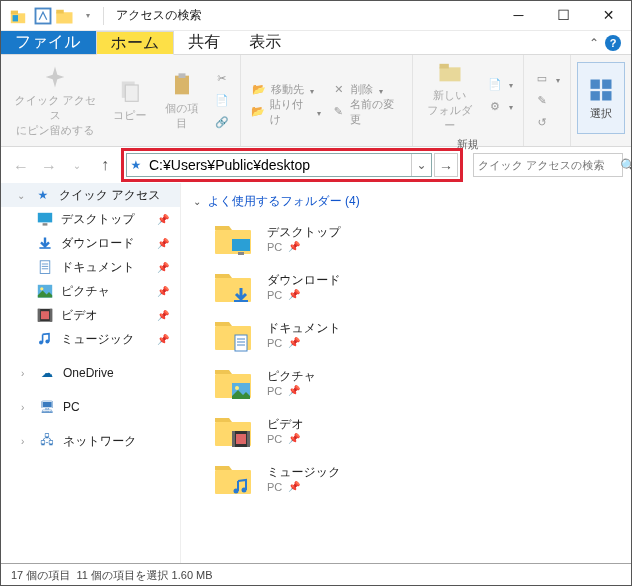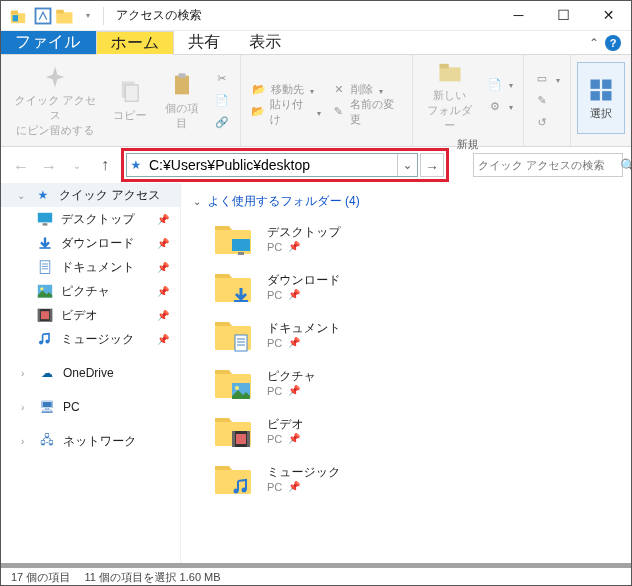--- a/index.html
+++ b/index.html
@@ -39,21 +39,21 @@
 
 .addrrow { height:36px; display:flex; align-items:center; padding:4px 8px; gap:4px; }
 .nav-btn { width:24px; height:24px; display:flex;align-items:center;justify-content:center; color:#bbb; font-size:16px; }
 .nav-btn.enabled { color:#555; }
 .addr-wrap { flex:1; display:flex; align-items:center; border:3px solid #d23; padding:2px; }
 .addr-inner { flex:1; display:flex; align-items:center; border:1px solid #8aa; height:24px; background:#fff; }
 .addr-star { width:18px; display:flex;align-items:center;justify-content:center; color:#2a7ad2; }
 .addr-input { flex:1; border:none; outline:none; font-size:14px; padding:0 4px; background:transparent; }
 .addr-dd { width:20px; display:flex;align-items:center;justify-content:center; color:#666; border-left:1px solid #ccc; height:100%; }
 .addr-go { width:24px; height:24px; border:1px solid #ccc; margin-left:2px; display:flex;align-items:center;justify-content:center; color:#555; font-size:14px; }
-.search-box { width:150px; height:24px; border:1px solid #ccc; display:flex; align-items:center; padding:0 4px; margin-left:20px; }
+.search-box { width:150px; height:24px; border:1px solid #ccc; display:flex; align-items:center; padding:0 4px; margin-left:6px; }
 .search-box input { flex:1; border:none; outline:none; font-size:11px; color:#888; background:transparent; }
 .search-box .mag { color:#555; font-size:13px; }
 
 
 .main { display:flex; height: calc(586px - 30px - 24px - 92px - 36px - 24px); }
 .sidebar { width:180px; border-right:1px solid #eee; overflow:hidden; }
 .nav-item { display:flex; align-items:center; gap:8px; padding:4px 10px 4px 20px; font-size:12px; height:24px; }
 .nav-item.hdr { padding-left:16px; background:#eef3f8; }
 .nav-item .tree-caret { width:10px; color:#999; font-size:10px; }
 .nav-item.sub { padding-left:36px; }
@@ -64,21 +64,21 @@
 .folder-row { display:flex; align-items:center; gap:14px; padding:6px 8px 6px 28px; }
 .ficon { width:40px; height:36px; position:relative; }
 .folder-svg { position:absolute; inset:0; }
 .overlay-icon { position:absolute; right:2px; bottom:0; width:20px; height:18px; }
 .ftext { display:flex; flex-direction:column; }
 .ftext .fname { font-size:12px; }
 .ftext .floc { font-size:11px; color:#888; display:flex; align-items:center; gap:6px;}
 .pin { color:#999; font-size:10px; }
 
 
-.status { height:24px; border-top:5px solid #a3a3a3; display:flex; align-items:center; font-size:11px; color:#444; padding:0 10px; gap:14px; }
+.status { height:24px; border-top:1px solid #a3a3a3; display:flex; align-items:center; font-size:11px; color:#444; padding:0 10px; gap:6px; }
 
 
 .folder-shape { fill:#ffd86b; }
 .folder-tab { fill:#f0c552; }
 </style>
 </head>
 <body>
 
 <div class="titlebar">
   <span class="app-icon">

